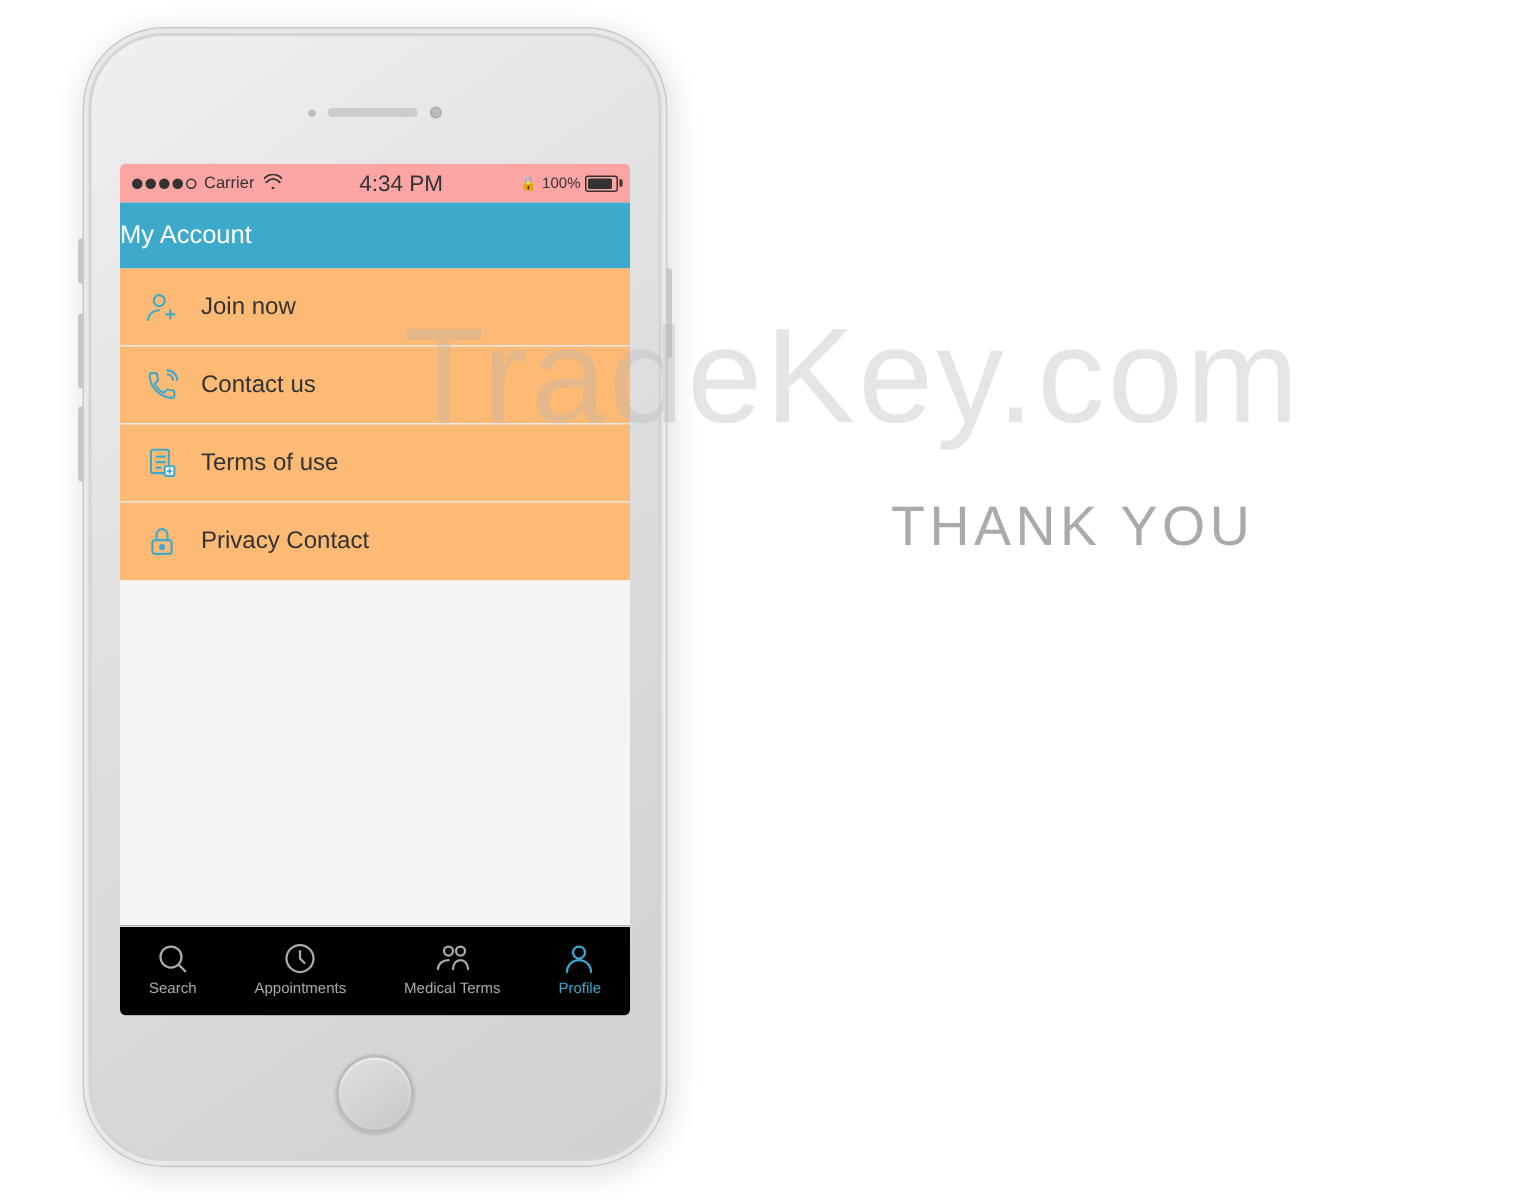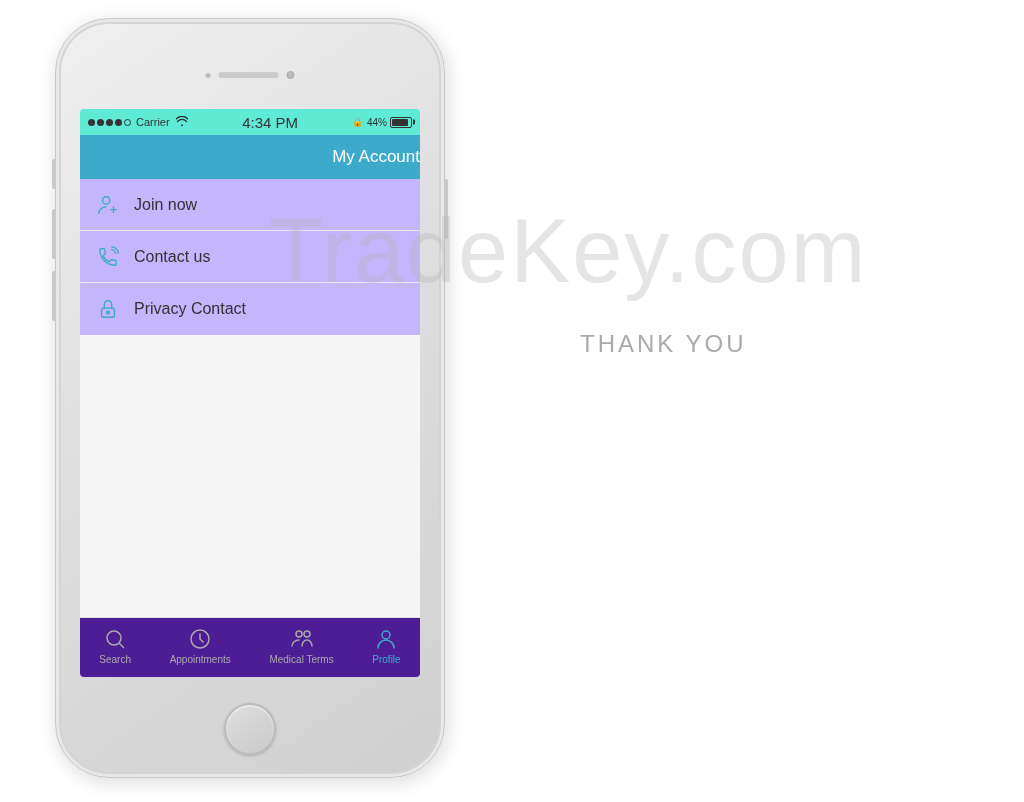--- a/index.html
+++ b/index.html
@@ -26,22 +26,22 @@
       pointer-events: none;
       z-index: 10;
       white-space: nowrap;
       padding-left: 32px;
     }
 
     
     .thank-you {
       position: absolute;
       top: 330px;
-      left: 580px;
-      font-size: 24px;
+      left: 594px;
+      font-size: 37px;
       font-weight: 500;
       color: #aaaaaa;
       letter-spacing: 3px;
       z-index: 5;
     }
 
     
     .phone-wrapper {
       position: absolute;
       left: 55px;
@@ -70,21 +70,21 @@
       left: 24px;
       right: 24px;
       bottom: 100px;
       background: #f5f5f5;
       border-radius: 4px;
       overflow: hidden;
     }
 
     
     .status-bar {
-      background: #5eead4;
+      background: #fca5a5;
       height: 26px;
       display: flex;
       align-items: center;
       justify-content: space-between;
       padding: 0 8px;
       font-size: 11px;
       color: #333;
     }
     .status-left {
       display: flex;
@@ -140,31 +140,31 @@
       background: #333;
       border-radius: 1px;
     }
 
     
     .nav-bar {
       background: #3daacc;
       height: 44px;
       display: flex;
       align-items: center;
-      justify-content: flex-end;
+      justify-content: flex-start;
     }
     .nav-title {
       color: white;
       font-size: 17px;
       font-weight: 500;
     }
 
     
     .menu-list {
-      background: #c4b5fd;
+      background: #fdba74;
     }
     .menu-item {
       display: flex;
       align-items: center;
       padding: 0 16px;
       height: 52px;
       border-bottom: 1px solid #e8e8e8;
       gap: 14px;
       cursor: pointer;
     }
@@ -192,21 +192,21 @@
       color: #333;
     }
 
     
     .tab-bar {
       position: absolute;
       bottom: 0;
       left: 0;
       right: 0;
       height: 60px;
-      background: #4c1d95;
+      background: #000000;
       border-top: 1px solid #e0e0e0;
       display: flex;
       align-items: center;
       justify-content: space-around;
       padding-bottom: 4px;
     }
     .tab-item {
       display: flex;
       flex-direction: column;
       align-items: center;
@@ -365,21 +365,21 @@
               <svg width="12" height="10" viewBox="0 0 12 10" fill="none">
                 <path d="M6 8.5a1 1 0 1 0 0 2 1 1 0 0 0 0-2z" fill="#333"></path>
                 <path d="M1.5 5.5C2.9 4.1 4.4 3.3 6 3.3s3.1.8 4.5 2.2" stroke="#333" stroke-width="1.2" fill="none" stroke-linecap="round"></path>
                 <path d="M0 3C1.8 1.2 3.8 0.3 6 0.3s4.2.9 6 2.7" stroke="#333" stroke-width="1.2" fill="none" stroke-linecap="round"></path>
               </svg>
             </span>
           </div>
           <div class="status-center">4:34 PM</div>
           <div class="status-right">
             <span style="font-size:9px;">🔒</span>
-            <span style="font-size:10px;">44%</span>
+            <span style="font-size:10px;">100%</span>
             <div class="battery-icon">
               <div class="battery-fill"></div>
             </div>
           </div>
         </div>
 
         <div class="nav-bar">
           <span class="nav-title">My Account</span>
         </div>
 
@@ -399,20 +399,31 @@
           <div class="menu-item">
             <div class="menu-icon">
               <svg viewBox="0 0 24 24">
                 <path d="M6.6 10.8c1.4 2.8 3.8 5.1 6.6 6.6l2.2-2.2c.3-.3.7-.4 1-.2 1.1.4 2.3.6 3.6.6.6 0 1 .4 1 1V20c0 .6-.4 1-1 1-9.4 0-17-7.6-17-17 0-.6.4-1 1-1h3.5c.6 0 1 .4 1 1 0 1.3.2 2.5.6 3.6.1.3 0 .7-.2 1L6.6 10.8z" stroke="#3daacc" stroke-width="1.5" fill="none"></path>
                 <path d="M16 4a4 4 0 0 1 4 4M16 1a7 7 0 0 1 7 7" stroke="#3daacc" stroke-width="1.5" stroke-linecap="round" fill="none"></path>
               </svg>
             </div>
             <span class="menu-label">Contact us</span>
           </div>
 
+          <div class="menu-item">
+            <div class="menu-icon">
+              <svg viewBox="0 0 24 24">
+                <rect x="4" y="2" width="13" height="17" rx="1.5" stroke="#3daacc" stroke-width="1.5" fill="none"></rect>
+                <path d="M8 7h6M8 11h6M8 15h3" stroke="#3daacc" stroke-width="1.5" stroke-linecap="round"></path>
+                <rect x="14" y="14" width="7" height="7" rx="1" stroke="#3daacc" stroke-width="1.5" fill="white"></rect>
+                <path d="M16 17.5h3M17.5 16v3" stroke="#3daacc" stroke-width="1.3" stroke-linecap="round"></path>
+              </svg>
+            </div>
+            <span class="menu-label">Terms of use</span>
+          </div>
 
           <div class="menu-item">
             <div class="menu-icon">
               <svg viewBox="0 0 24 24">
                 <rect x="5" y="11" width="14" height="10" rx="2" stroke="#3daacc" stroke-width="1.5" fill="none"></rect>
                 <path d="M8 11V7a4 4 0 1 1 8 0v4" stroke="#3daacc" stroke-width="1.5" stroke-linecap="round" fill="none"></path>
                 <circle cx="12" cy="16" r="1.5" fill="#3daacc"></circle>
               </svg>
             </div>
             <span class="menu-label">Privacy Contact</span>

